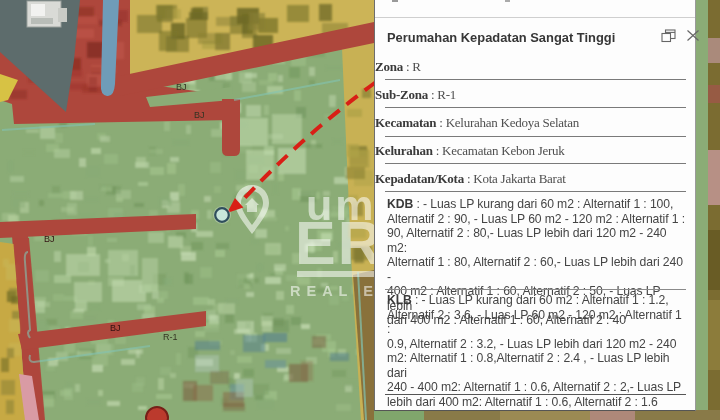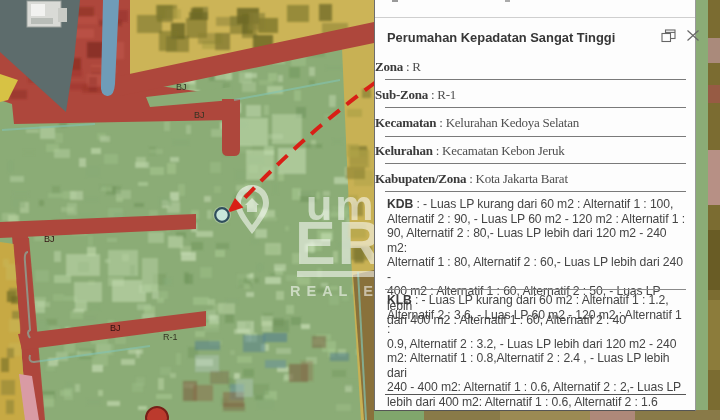--- a/index.html
+++ b/index.html
@@ -645,21 +645,21 @@
   </svg>
 
   <div class="row" style="top:59.0px"><b>Zona</b> : R</div>
 
   <div class="row" style="top:87.0px"><b>Sub-Zona</b> : R-1</div>
 
   <div class="row" style="top:115.0px"><b>Kecamatan</b> : Kelurahan Kedoya Selatan</div>
 
   <div class="row" style="top:143.0px"><b>Kelurahan</b> : Kecamatan Kebon Jeruk</div>
 
-  <div class="row" style="top:170.5px"><b>Kabupaten/Zona</b> : Kota Jakarta Barat</div>
+  <div class="row" style="top:170.5px"><b>Kepadatan/Kota</b> : Kota Jakarta Barat</div>
 
   <div class="divider" style="top:78.6px"></div>
 
   <div class="divider" style="top:107.3px"></div>
 
   <div class="divider" style="top:135.9px"></div>
 
   <div class="divider" style="top:163.4px"></div>
 
   <div class="divider" style="top:191.2px"></div>

